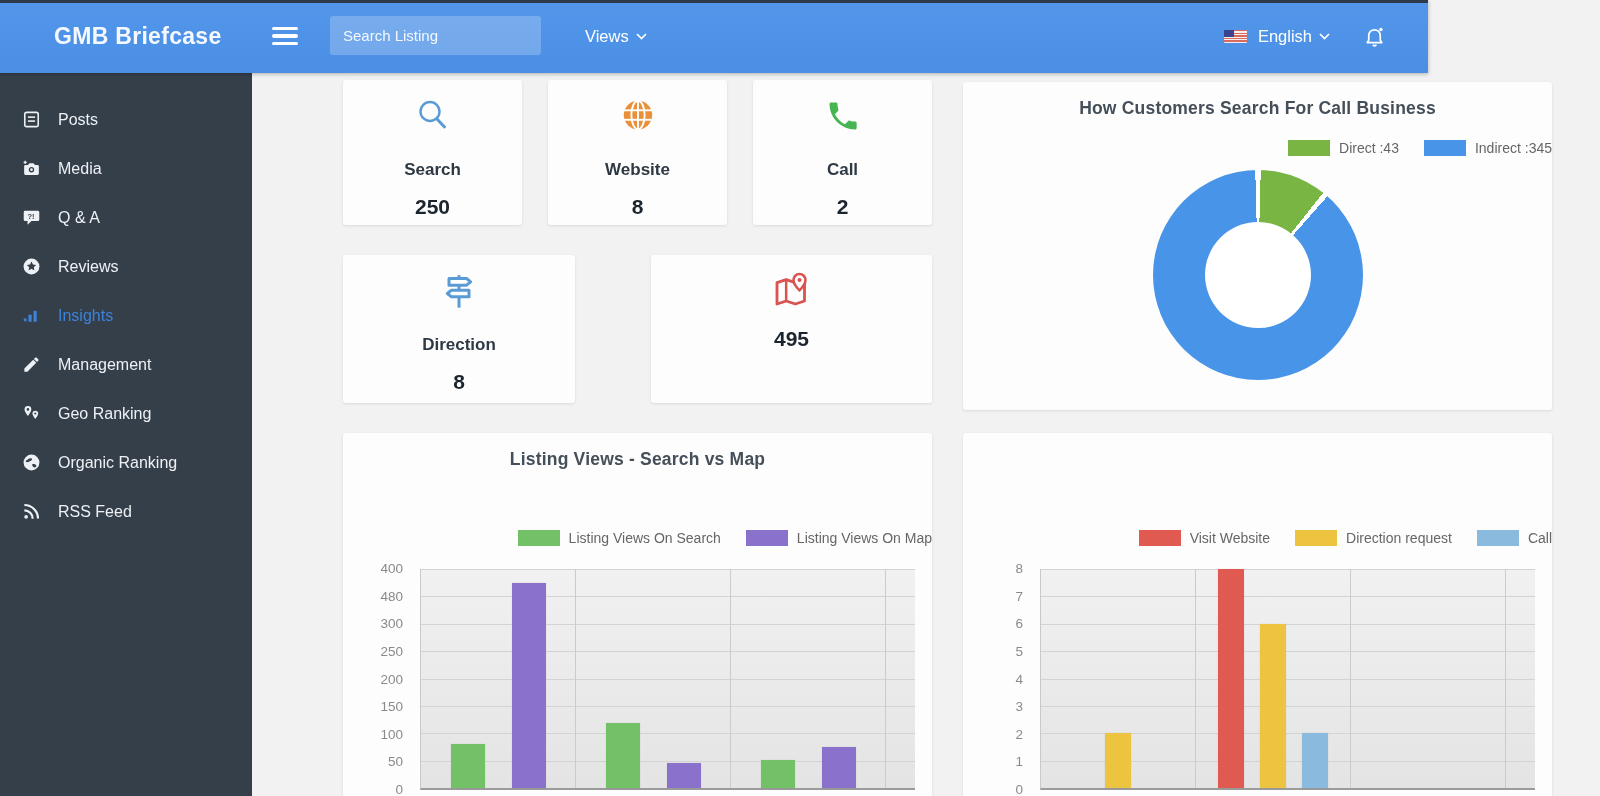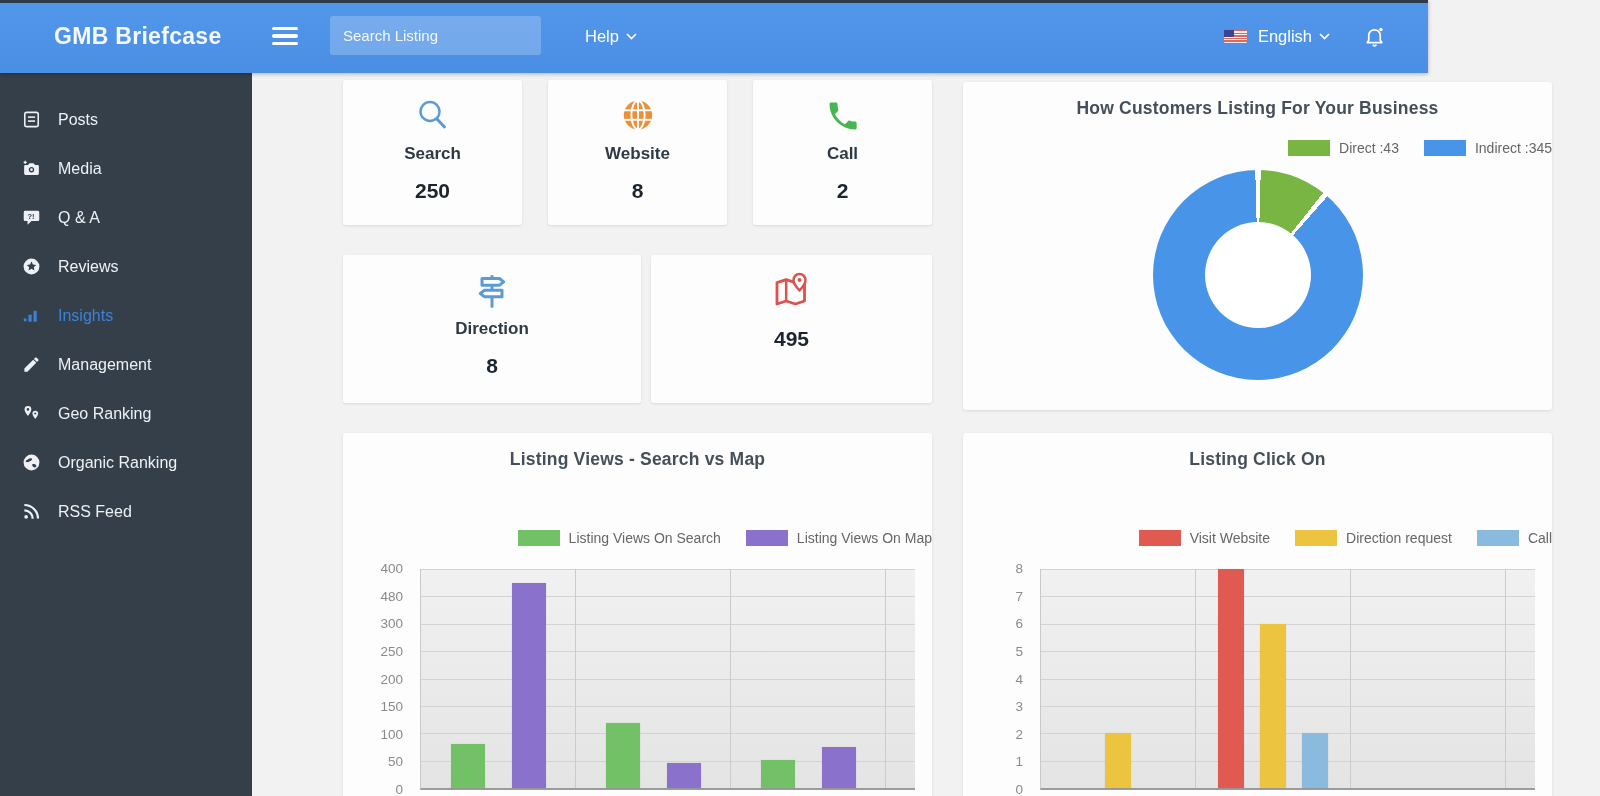--- a/index.html
+++ b/index.html
@@ -35,27 +35,27 @@
     color:#edf1f5; font-size:16px; cursor:pointer; }
   .sitem .sic { width:20px; height:20px; display:flex; align-items:center; justify-content:center; color:#edf1f5; }
   .sitem.active, .sitem.active .sic { color:#3d82d8; }
 
   
   .main { position:absolute; left:252px; top:73px; width:1348px; height:723px; background:#f2f2f2; overflow:hidden; }
   .card, .panel { position:absolute; background:#fdfdfd; border-radius:3px; box-shadow:0 1px 3px rgba(0,0,0,.1); }
 
   .card { text-align:center; padding-top:15px; }
   .card .cic { height:42px; display:flex; align-items:center; justify-content:center; }
-  .card .clabel { margin-top:7px; font-size:17px; font-weight:bold; color:#2e3944; }
+  .card .clabel { margin-top:23px; font-size:17px; font-weight:bold; color:#2e3944; }
   .card .cvalue { margin-top:15px; font-size:21px; font-weight:bold; color:#1c252e; }
 
   .card-search   { left:91px;  top:7px;   width:179px; height:145px; }
   .card-website  { left:296px; top:7px;   width:179px; height:145px; }
   .card-call     { left:501px; top:7px;   width:179px; height:145px; }
-  .card-direction{ left:91px;  top:182px; width:298px; height:148px;text-align:center; }
+  .card-direction{ left:91px;  top:182px; width:232px; height:148px;text-align:center; }
   .card-map      { left:399px; top:182px; width:281px; height:148px; }
 
   .panel-donut  { left:711px; top:9px;   width:589px; height:328px; }
   .panel-chart1 { left:91px;  top:360px; width:589px; height:436px; }
   .panel-chart2 { left:711px; top:360px; width:589px; height:436px; }
 
   .ptitle { position:absolute; top:16px; left:0; width:100%; text-align:center;
     font-size:17.5px; font-weight:bold; color:#454f59; letter-spacing:.2px; }
   .legend { position:absolute; left:0; right:0; display:flex; justify-content:flex-end; gap:25px; }
   .legend-item { display:flex; align-items:center; gap:9px; font-size:14px; color:#666; cursor:pointer; }
@@ -87,21 +87,21 @@
 
 <div class="header">
   <div class="brand">GMB Briefcase</div>
   <div class="hamburger">
       <span></span>
       <span></span>
       <span></span>
     </div>
   <input class="hsearch" type="text" placeholder="Search Listing" style="">
   <div class="help">
-    <span>Help</span>
+    <span>Views</span>
     <svg width="11" height="7" viewBox="0 0 11 7">
         <polyline points="1,1 5.5,5.5 10,1" fill="none" stroke="#fff" stroke-width="1.7"></polyline>
       </svg>
   </div>
   <div class="hright">
     <span class="flag"></span>
     <div class="lang">
       <span>English</span>
       <svg width="11" height="7" viewBox="0 0 11 7">
           <polyline points="1,1 5.5,5.5 10,1" fill="none" stroke="#fff" stroke-width="1.7"></polyline>
@@ -265,21 +265,21 @@
           <path d="M3 7l5.5-1.8L14 7l5.5-1.8V18L14 19.8 8.5 18 3 19.8z" fill="none" stroke="#d9534f" stroke-width="1.7" stroke-linejoin="round"></path>
           <line x1="8.5" y1="5.4" x2="8.5" y2="17.8" stroke="#d9534f" stroke-width="1.5"></line>
           <path d="M16.5 1.8a3.6 3.6 0 0 1 3.6 3.6c0 2.7-3.6 6.2-3.6 6.2s-3.6-3.5-3.6-6.2a3.6 3.6 0 0 1 3.6-3.6z" fill="#fff" stroke="#d9534f" stroke-width="1.5"></path>
           <circle cx="16.5" cy="5.4" r="1.2" fill="#d9534f"></circle>
         </svg>
     </div>
     <div class="cvalue">495</div>
   </div>
 
   <div class="panel panel-donut">
-    <div class="ptitle">How Customers Listing For Your Business</div>
+    <div class="ptitle">How Customers Search For Call Business</div>
     <div class="legend">
       <div class="legend-item">
         <span class="swatch" style="background: rgb(121, 181, 67);"></span>
         <span>Direct :43</span>
       </div>
       <div class="legend-item">
         <span class="swatch" style="background: rgb(71, 148, 232);"></span>
         <span>Indirect :345</span>
       </div>
     </div>
@@ -329,21 +329,20 @@
           </div>
           <div class="col">
             <div class="bar" style="height: 13%; background: rgb(114, 193, 103);"></div>
             <div class="bar" style="height: 18.75%; background: rgb(138, 114, 204);"></div>
           </div>
         </div>
       </div>
   </div>
 
   <div class="panel panel-chart2 chart chart2">
-    <div class="ptitle">Listing Click On</div>
     <div class="legend">
       <div class="legend-item">
         <span class="swatch" style="background: rgb(224, 90, 82);"></span>
         <span>Visit Website</span>
       </div>
       <div class="legend-item">
         <span class="swatch" style="background: rgb(236, 196, 64);"></span>
         <span>Direction request</span>
       </div>
       <div class="legend-item">

